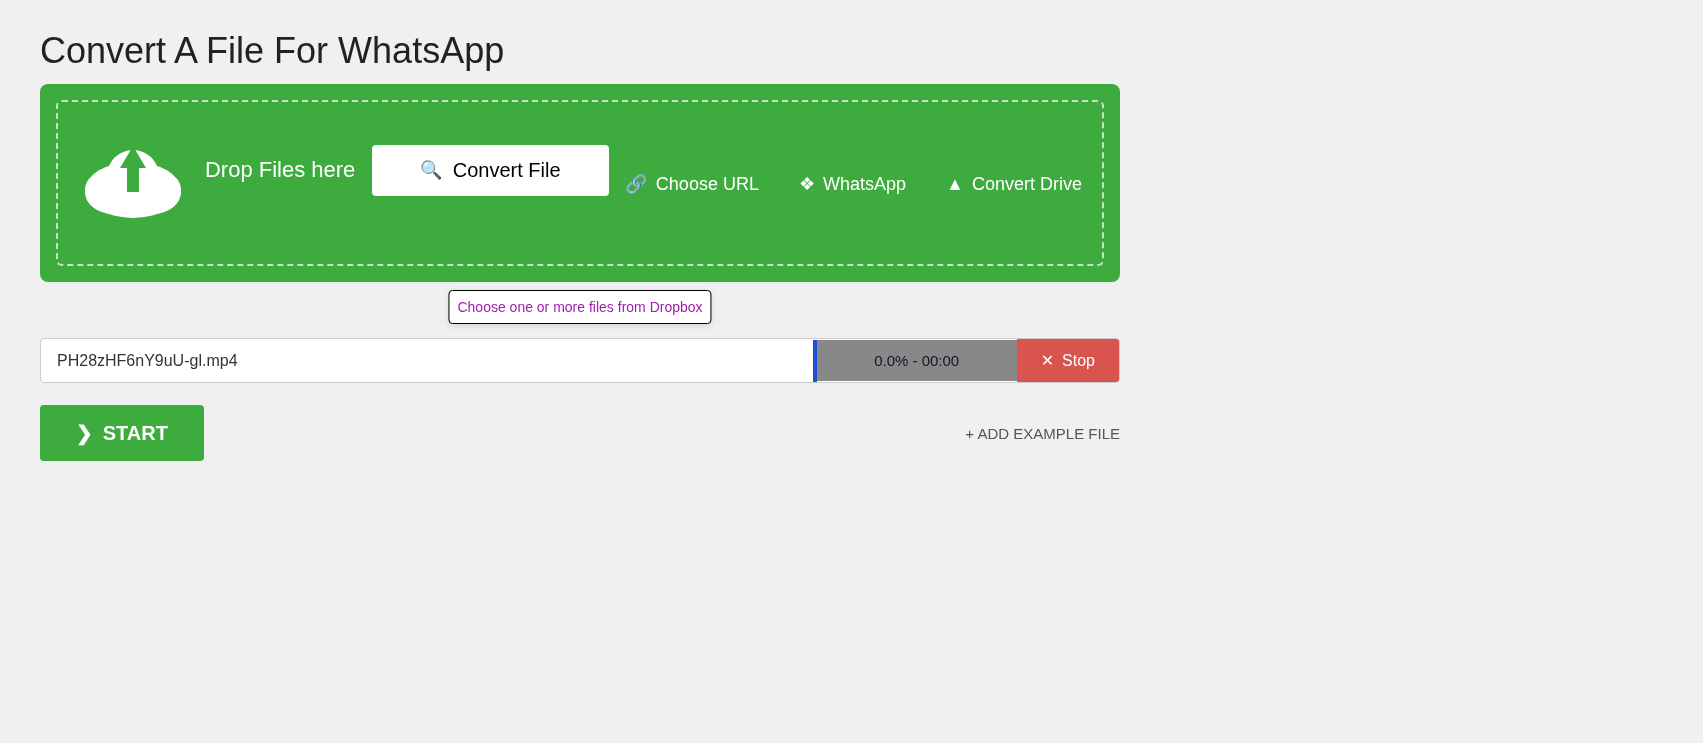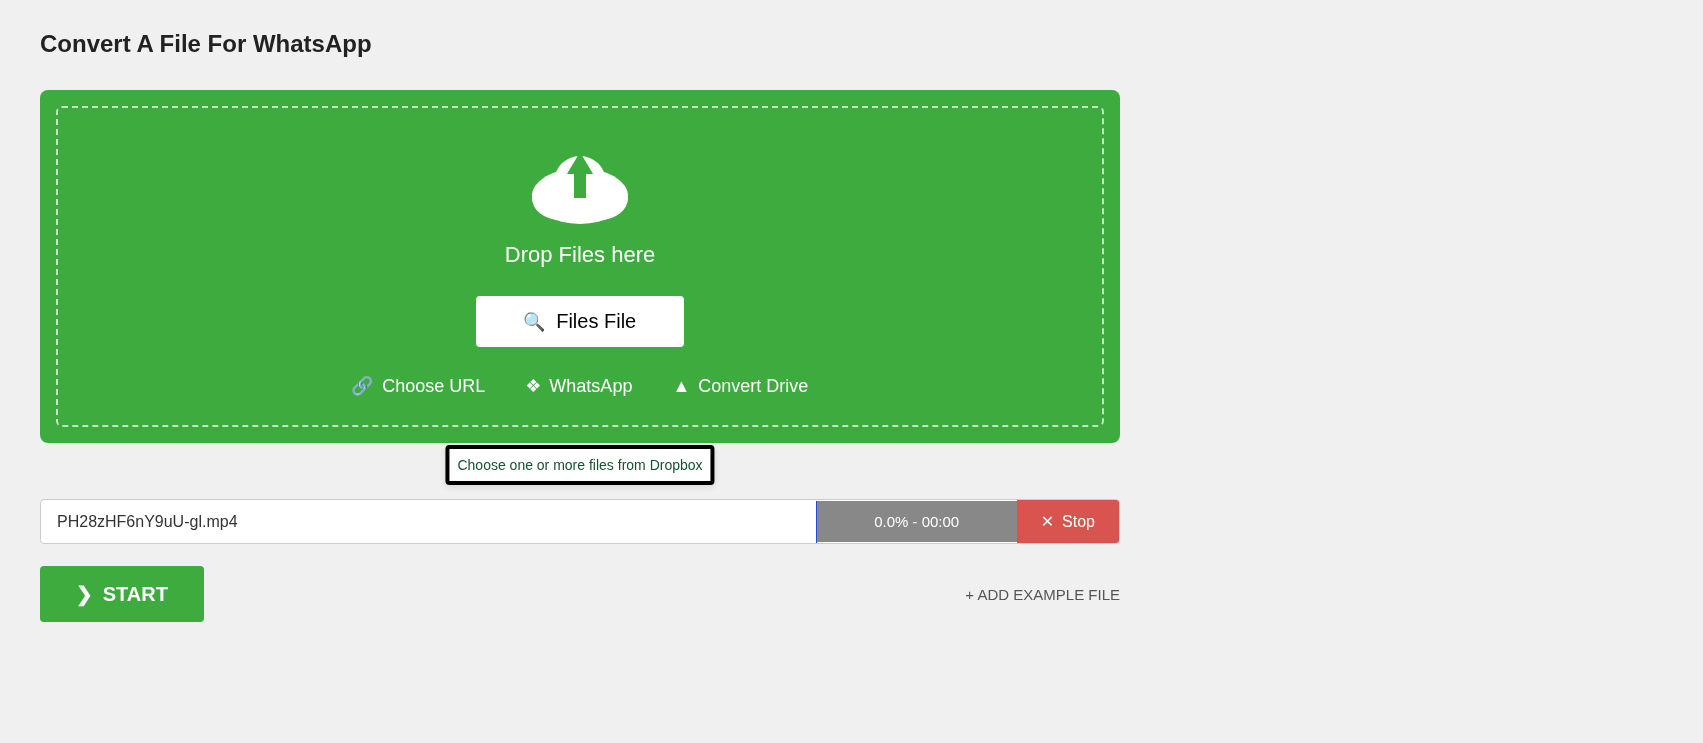--- a/index.html
+++ b/index.html
@@ -3,38 +3,38 @@
   <meta charset="utf-8">
   <style>
     * { box-sizing: border-box; margin: 0; padding: 0; }
     body {
       background: #f0f0f0;
       font-family: Arial, sans-serif;
       padding: 30px 40px;
       min-height: 743px;
     }
     .page-title {
-      font-size: 24px;
-      font-weight: 700;
+      font-size: 36px;
+      font-weight: 400;
       color: #222;
-      margin-bottom: 32px;
+      margin-bottom: 12px;
     }
     .upload-container {
       background: #3dab3d;
       border-radius: 8px;
       padding: 16px;
       max-width: 1080px;
       position: relative;
     }
     .upload-inner {
       border: 2px dashed rgba(255,255,255,0.7);
       border-radius: 6px;
       padding: 30px 20px 28px;
       display: flex;
-      flex-direction: column;
+      flex-direction: row;
       align-items: center;
       justify-content: space-between;
     }
     .cloud-icon {
       width: 110px;
       height: 90px;
       margin-bottom: 14px;
     }
     .drop-text {
       color: #fff;
@@ -70,49 +70,49 @@
       align-items: center;
       gap: 8px;
       text-decoration: none;
     }
     .tooltip-box {
       position: absolute;
       bottom: -42px;
       left: 50%;
       transform: translateX(-50%);
       background: #fff;
-      border: 4px solid #000000;
+      border: 1px solid #000000;
       border-radius: 4px;
       padding: 8px 8px;
       font-size: 14px;
-      color: #14532d;
+      color: #a21caf;
       white-space: nowrap;
       box-shadow: 0 2px 6px rgba(0,0,0,0.1);
       z-index: 10;
     }
     .file-row {
       display: flex;
       align-items: center;
       max-width: 1080px;
       margin-top: 56px;
       border: 1px solid #ccc;
       background: #fff;
       border-radius: 4px;
       overflow: hidden;
     }
     .file-name {
       flex: 1;
       padding: 12px 16px;
       font-size: 16px;
       color: #333;
-      border-right: 1px solid #1d4ed8;
+      border-right: 4px solid #1d4ed8;
     }
     .progress-bar {
       background: #888;
-      color: #ffffff;
+      color: #0f172a;
       padding: 12px 24px;
       font-size: 15px;
       min-width: 200px;
       text-align: center;
     }
     .stop-btn {
       background: #d9534f;
       color: #fff;
       border: none;
       padding: 12px 24px;
@@ -168,21 +168,21 @@
       <ellipse cx="75" cy="60" rx="28" ry="22" fill="white"></ellipse>
       <ellipse cx="55" cy="44" rx="26" ry="26" fill="white"></ellipse>
 
       <polygon points="55,14 68,36 61,36 61,60 49,60 49,36 42,36" fill="#3dab3d"></polygon>
     </svg>
 
     <span class="drop-text">Drop Files here</span>
 
     <button class="choose-file-btn">
       <span class="search-icon-glyph">🔍</span>
-      <span>Files File</span>
+      <span>Convert File</span>
     </button>
 
     <div class="url-options">
       <a class="url-option">
         <span>🔗</span>
         <span>Choose URL</span>
       </a>
       <a class="url-option">
         <span>❖</span>
         <span>WhatsApp</span>

